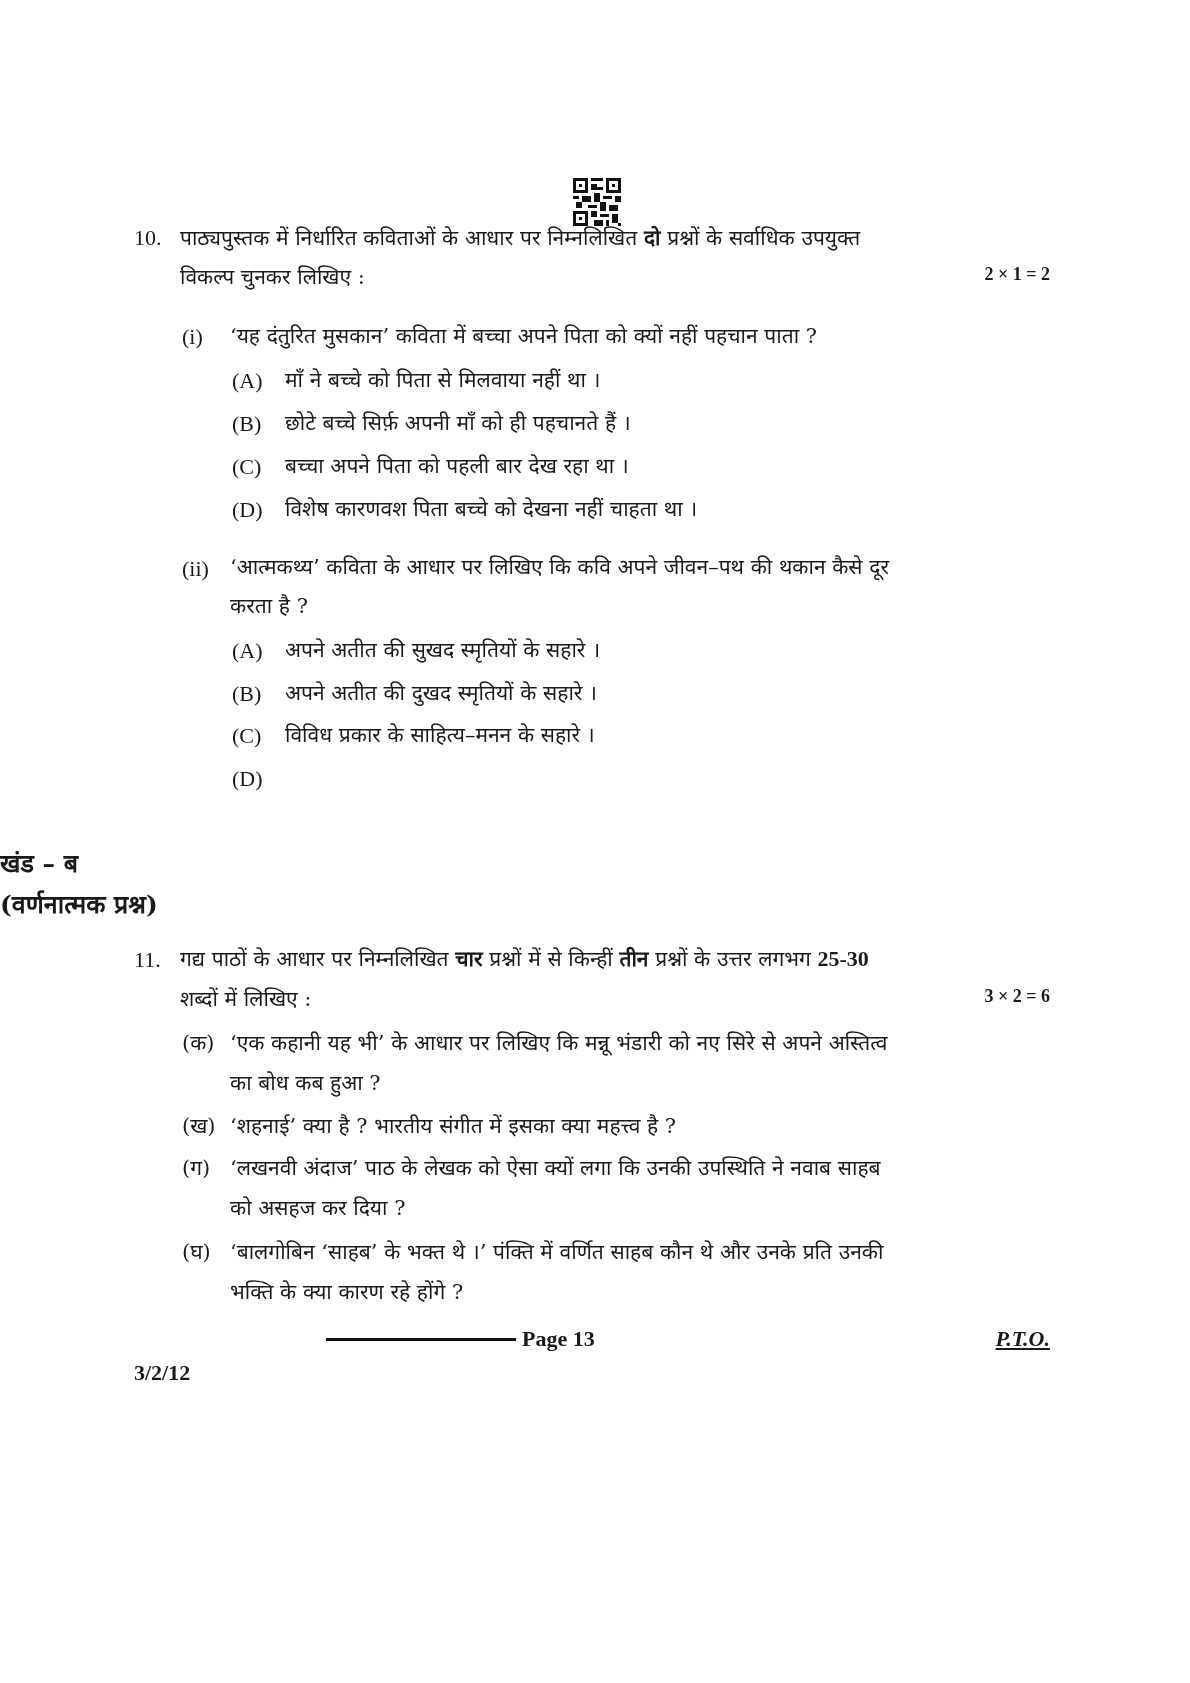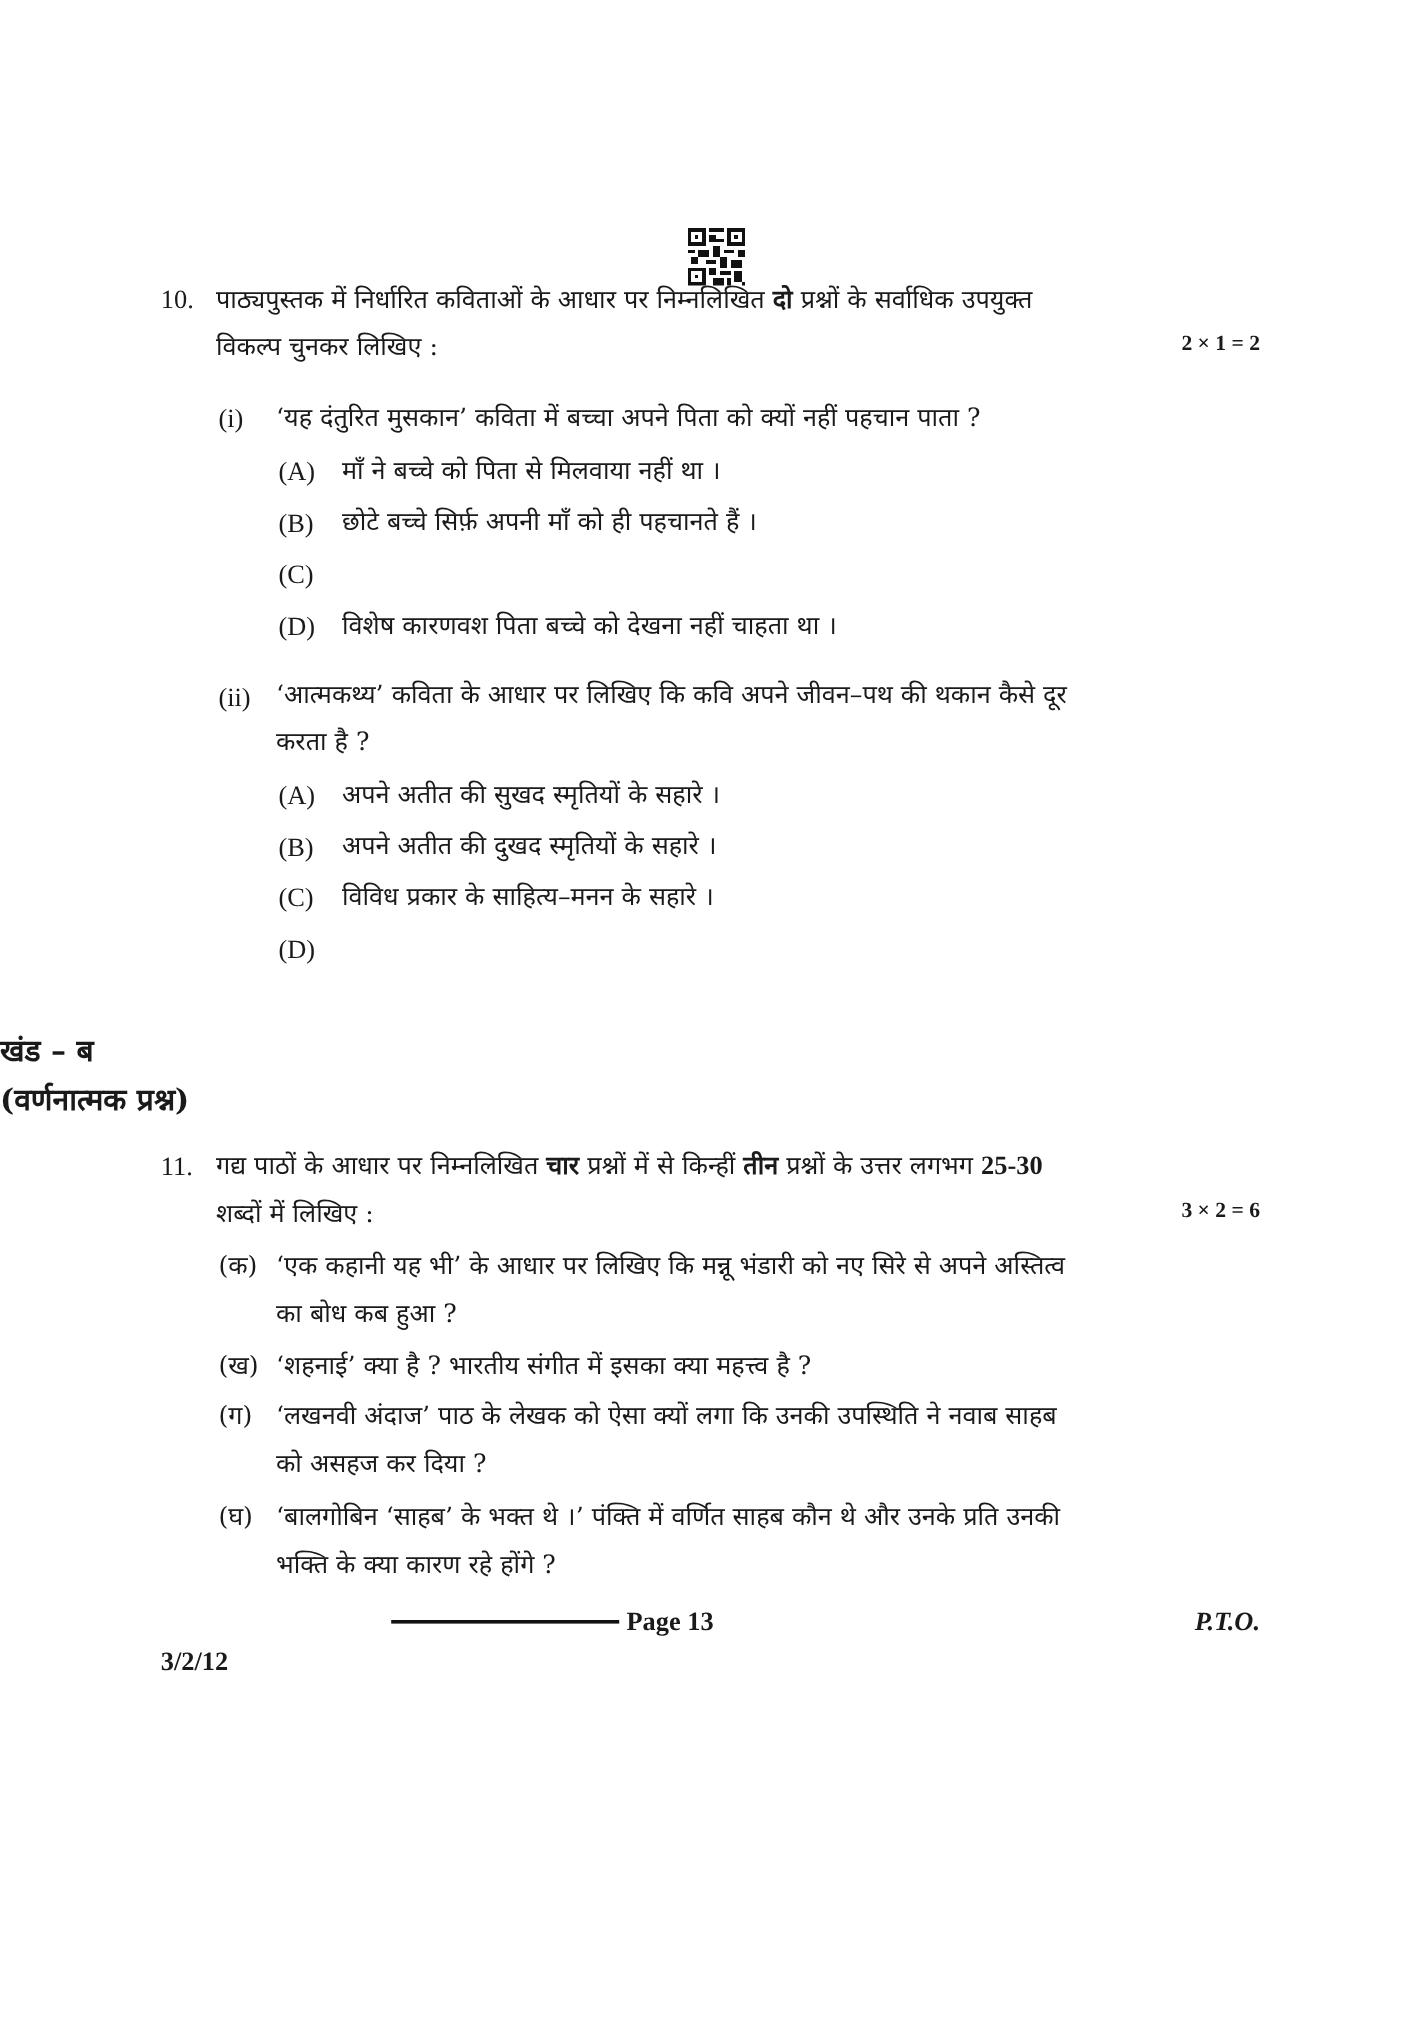--- a/index.html
+++ b/index.html
@@ -10,21 +10,21 @@
     body {
       width: 1190px;
       height: 1683px;
       position: relative;
       overflow: hidden;
       font-family: "DejaVu Serif", "Liberation Serif", serif;
       color: #1a1a1a;
     }
     .page {
       position: absolute;
-      left: 0; top: 12px;
+      left: 0; top: 0;
       width: 1190px; height: 1449px;
     }
     .qr {
       position: absolute;
       left: 573px;
       top: 178px;
       width: 48px;
       height: 48px;
     }
     .abs { position: absolute; white-space: nowrap; }
@@ -99,20 +99,21 @@
   <div class="abs marks" style="top:264px;">2 × 1 = 2</div>
 
   <div class="abs num" style="left:182px; top:324px;">(i)</div>
   <div class="abs txt" style="left:230px; top:322px;">‘यह दंतुरित मुसकान’ कविता में बच्चा अपने पिता को क्यों नहीं पहचान पाता ?</div>
 
   <div class="abs num" style="left:232px; top:368px;">(A)</div>
   <div class="abs txt" style="left:285px; top:366px;">माँ ने बच्चे को पिता से मिलवाया नहीं था ।</div>
   <div class="abs num" style="left:232px; top:411px;">(B)</div>
   <div class="abs txt" style="left:285px; top:409px;">छोटे बच्चे सिर्फ़ अपनी माँ को ही पहचानते हैं ।</div>
   <div class="abs num" style="left:232px; top:454px;">(C)</div>
+  <div class="abs txt" style="left:285px; top:452px;">बच्चा अपने पिता को पहली बार देख रहा था ।</div>
   <div class="abs num" style="left:232px; top:497px;">(D)</div>
   <div class="abs txt" style="left:285px; top:495px;">विशेष कारणवश पिता बच्चे को देखना नहीं चाहता था ।</div>
 
   <div class="abs num" style="left:182px; top:556px;text-align:center;">(ii)</div>
   <div class="abs txt" style="left:230px; top:553px;">‘आत्मकथ्य’ कविता के आधार पर लिखिए कि कवि अपने जीवन–पथ की थकान कैसे दूर</div>
   <div class="abs txt" style="left:230px; top:592px;">करता है ?</div>
 
   <div class="abs num" style="left:232px; top:638px;">(A)</div>
   <div class="abs txt" style="left:285px; top:636px;">अपने अतीत की सुखद स्मृतियों के सहारे ।</div>
   <div class="abs num" style="left:232px; top:681px;">(B)</div>
@@ -140,15 +141,15 @@
   <div class="abs txt" style="left:230px; top:1154px;">‘लखनवी अंदाज’ पाठ के लेखक को ऐसा क्यों लगा कि उनकी उपस्थिति ने नवाब साहब</div>
   <div class="abs txt" style="left:230px; top:1194px;">को असहज कर दिया ?</div>
 
   <div class="abs txt" style="left:182px; top:1238px;">(घ)</div>
   <div class="abs txt" style="left:230px; top:1238px;">‘बालगोबिन ‘साहब’ के भक्त थे ।’ पंक्ति में वर्णित साहब कौन थे और उनके प्रति उनकी</div>
   <div class="abs txt" style="left:230px; top:1278px;">भक्ति के क्या कारण रहे होंगे ?</div>
 
   <div class="abs footer-text" style="left:134px; top:1326px;margin-top:34px;">3/2/12</div>
   <div class="footer-rule" style="top:1338px;"></div>
   <div class="abs footer-text" style="left:522px; top:1326px;">Page 13</div>
-  <div class="abs footer-text" style="right:140px; top:1326px; font-style:italic;">P.T.O.</div>
+  <div class="abs footer-text" style="right:140px; top:1326px; font-style:italic;text-decoration:underline;">P.T.O.</div>
 
 </div>
 
 </body></html>

